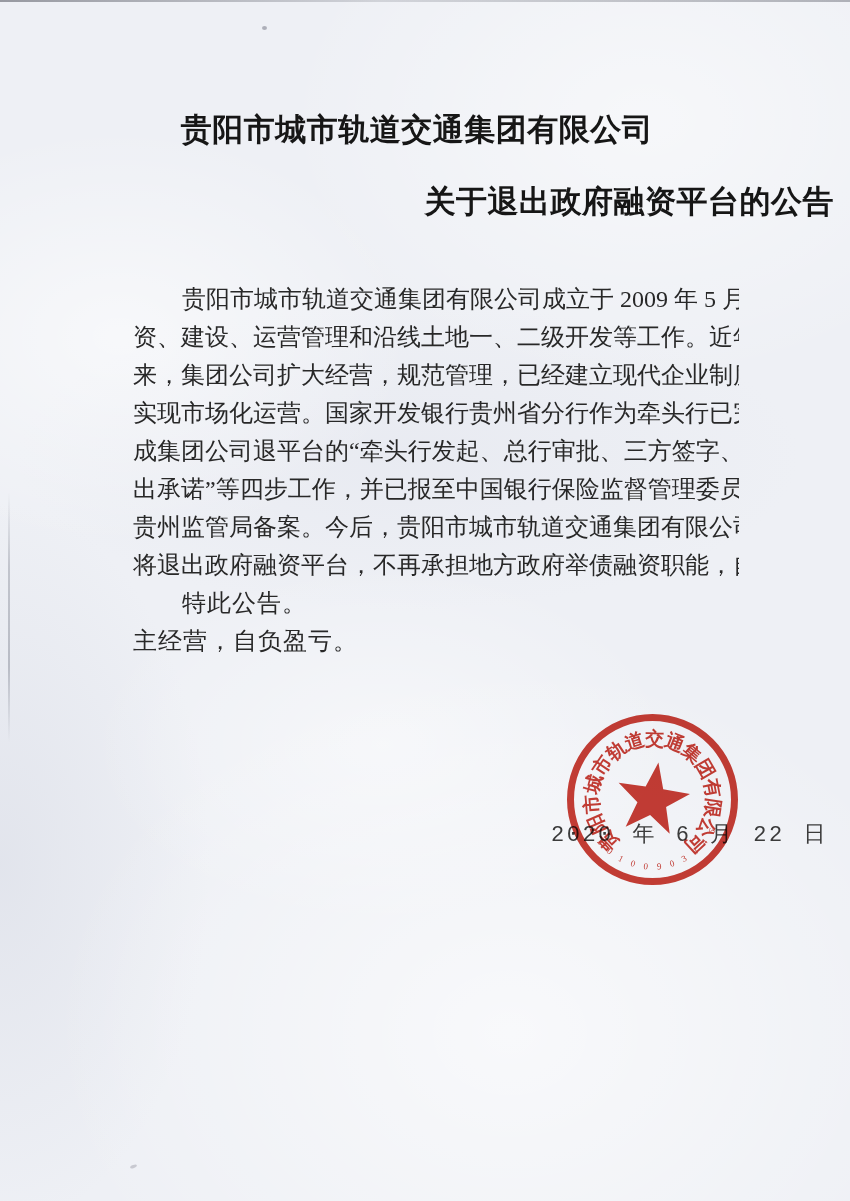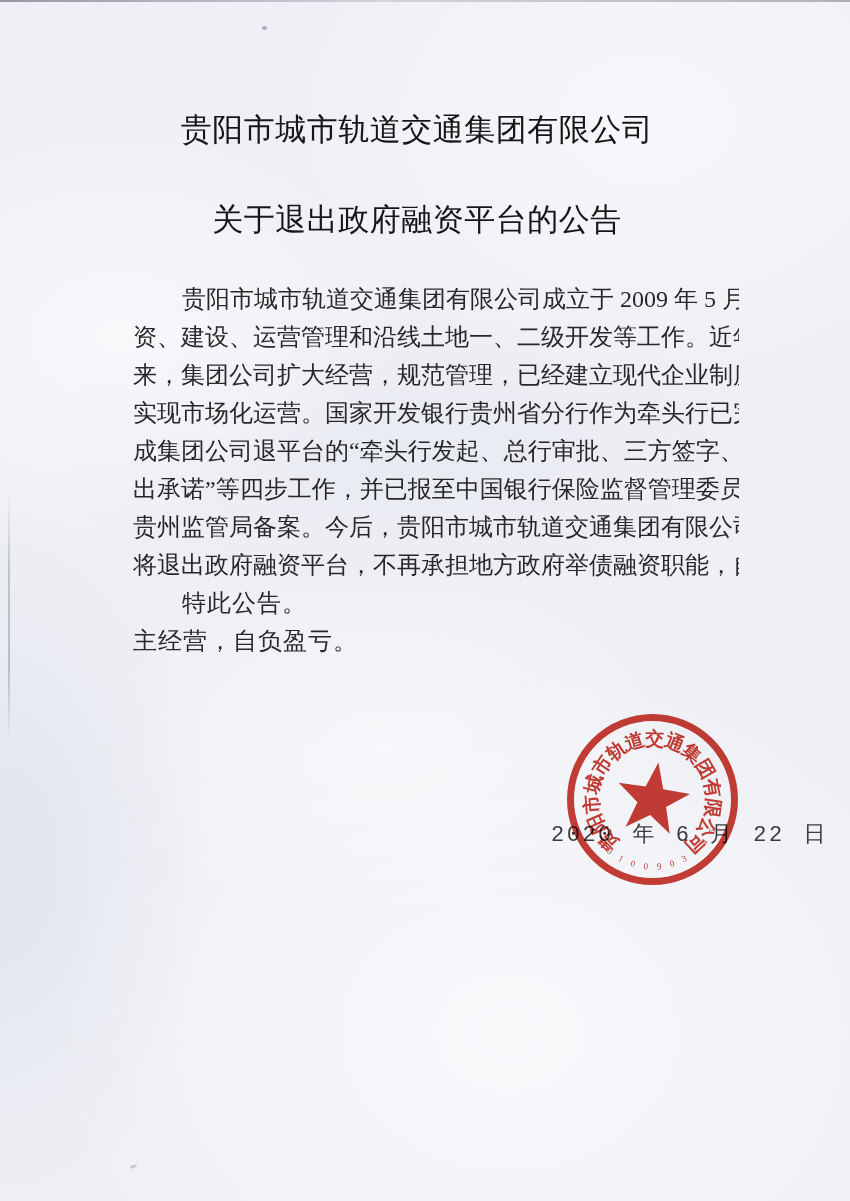--- a/index.html
+++ b/index.html
@@ -30,27 +30,27 @@
     background: linear-gradient(180deg, transparent, rgba(95,100,115,0.3) 30%, rgba(95,100,115,0.35) 70%, transparent);
   }
   .speck { position: absolute; background: rgba(120,122,134,0.55); border-radius: 50%; }
   .speck-a { left: 262px; top: 26px; width: 5px; height: 4px; }
   .speck-b { left: 130px; top: 1165px; width: 7px; height: 3px; transform: rotate(-20deg); opacity: .6; }
 
   .title-block { position: absolute; left: 0; top: 0; width: 834px; }
   .title-line {
     position: absolute; left: 0; width: 100%;
     text-align: center;
-    font-size: 31px; font-weight: normal; color: #161616;
+    font-size: 31px; font-weight: bold; color: #161616;
     letter-spacing: 0.5px;
     font-family: "Liberation Serif", serif;
     white-space: nowrap;
   }
   .title-1 { top: 109px; }
-  .title-2 { top: 199px; }
+  .title-2 { top: 181px; text-align: right; }
 
   .body-block {
     position: absolute; left: 133px; top: 280px; width: 606px;
     color: #282828;
     font-size: 24px;
     font-family: "Liberation Serif", serif;
   }
   .body-line {
     height: 38px; line-height: 38px;
     text-align: justify; text-align-last: justify;

